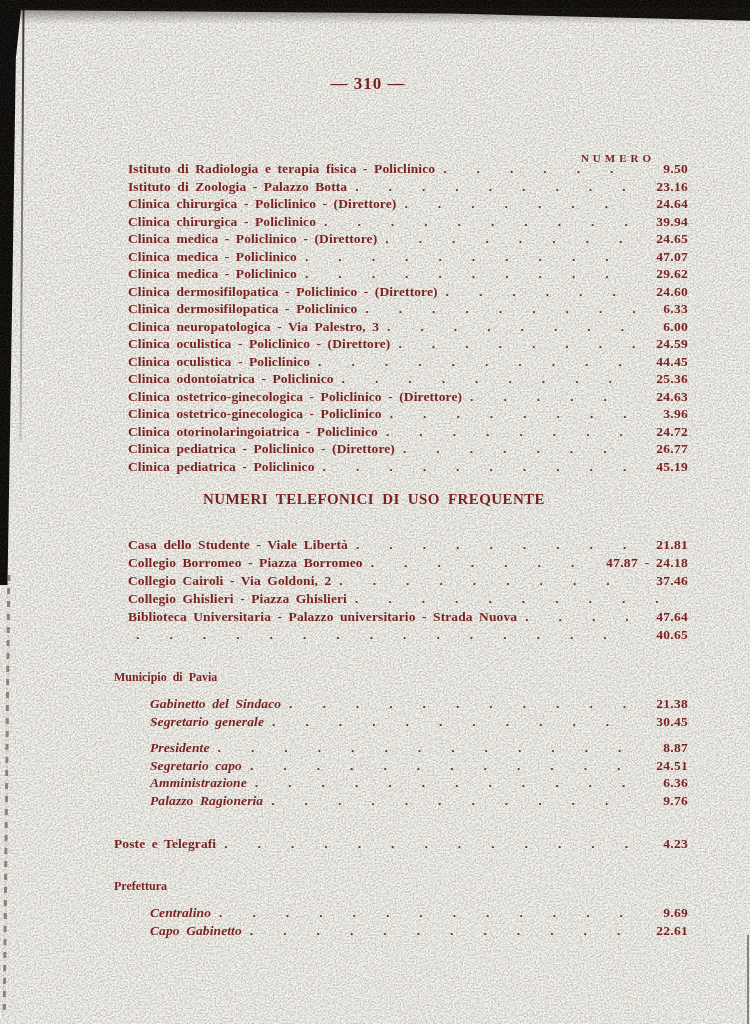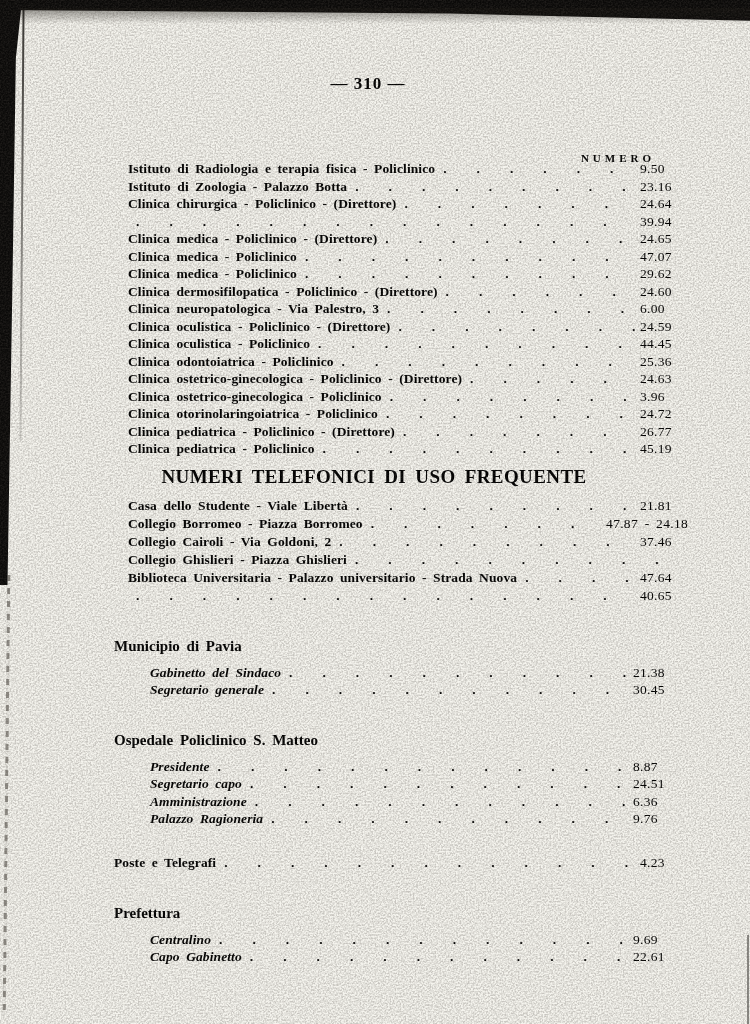--- a/index.html
+++ b/index.html
@@ -3,21 +3,21 @@
 <meta charset="utf-8">
 <style>
   html,body { margin:0; padding:0; }
   body {
     width:750px; height:1024px;
     font-family:"Liberation Serif","DejaVu Serif",serif;
     background:#e9e8e3;
   }
   .page {
     position:relative; width:750px; height:1024px;
-    background:#f5f4ee; overflow:hidden; color:#000000;
+    background:#f5f4ee; overflow:hidden; color:#7f1d1d;
   }
 
   
   .scan-top-band {
     position:absolute; top:0; left:0; width:750px; height:26px;
     background:#0b0a09;
     clip-path:polygon(0 0, 100% 0, 100% 80%, 60% 52%, 0 38%);
   }
   .scan-top-fade {
     position:absolute; top:8px; left:0; width:750px; height:16px;
@@ -66,38 +66,38 @@
   .label { flex-shrink:0; }
   .leader {
     flex:1; overflow:hidden; white-space:nowrap;
     margin:0 4px 0 8px; min-width:10px;
   }
   .leader::after {
     content:"........................................";
     letter-spacing:30px; font-weight:700;
   }
   .num {
-    flex-shrink:0; min-width:48px; 
-    font-weight:400; white-space:nowrap; letter-spacing:0.3px;
+    flex-shrink:0; min-width:48px; text-align:right;
+    font-weight:700; white-space:nowrap; letter-spacing:0.3px;
   }
 
   .section-title {
-    margin:8px 0 0 -68px; height:22px;
-    text-align:center; font-size:19px; font-weight:700;
+    margin:16px 0 0 -68px; height:22px;
+    text-align:center; font-size:15px; font-weight:700;
     letter-spacing:0.4px; word-spacing:4px;
   }
-  .freq { margin-top:9px; }
+  .freq { margin-top:23px; }
 
   .group { margin-top:0; }
   .group-heading {
-    margin:32px 0 0 -14px; font-size:15px; font-weight:600;
+    margin:24px 0 0 -14px; font-size:12px; font-weight:600;
     word-spacing:3px; height:18px; line-height:18px;
   }
   .group .sub { margin-top:9px; }
-  .sub .row { margin-left:22px; margin-right:7px; }
+  .sub .row { margin-left:22px; margin-right:0; }
   .sub .label { font-style:italic; }
   .heading-row { margin:26px 0 14px -14px; height:18px; line-height:18px; }
 </style>
 </head>
 <body>
 
 <div class="page">
 
   <div class="scan-top-band"></div>
   <div class="scan-top-fade"></div>
@@ -121,20 +121,21 @@
           <span class="label">Istituto di Zoologia - Palazzo Botta</span>
           <span class="leader"></span>
           <span class="num">23.16</span>
         </div>
       <div class="row">
           <span class="label">Clinica chirurgica - Policlinico - (Direttore)</span>
           <span class="leader"></span>
           <span class="num">24.64</span>
         </div>
       <div class="row">
+          <span class="label">Clinica chirurgica - Policlinico</span>
           <span class="leader"></span>
           <span class="num">39.94</span>
         </div>
       <div class="row">
           <span class="label">Clinica medica - Policlinico - (Direttore)</span>
           <span class="leader"></span>
           <span class="num">24.65</span>
         </div>
       <div class="row">
           <span class="label">Clinica medica - Policlinico</span>
@@ -143,20 +144,25 @@
         </div>
       <div class="row">
           <span class="label">Clinica medica - Policlinico</span>
           <span class="leader"></span>
           <span class="num">29.62</span>
         </div>
       <div class="row">
           <span class="label">Clinica dermosifilopatica - Policlinico - (Direttore)</span>
           <span class="leader"></span>
           <span class="num">24.60</span>
+        </div>
+      <div class="row">
+          <span class="label">Clinica dermosifilopatica - Policlinico</span>
+          <span class="leader"></span>
+          <span class="num">6.33</span>
         </div>
       <div class="row">
           <span class="label">Clinica neuropatologica - Via Palestro, 3</span>
           <span class="leader"></span>
           <span class="num">6.00</span>
         </div>
       <div class="row">
           <span class="label">Clinica oculistica - Policlinico - (Direttore)</span>
           <span class="leader"></span>
           <span class="num">24.59</span>
@@ -241,21 +247,20 @@
           </div>
         <div class="row">
             <span class="label">Segretario generale</span>
             <span class="leader"></span>
             <span class="num">30.45</span>
           </div>
       </div>
     </div>
 
     <div class="group">
-      <div class="group-heading">Ospedale Policlinico S. Matteo</div>
       <div class="sub">
         <div class="row">
             <span class="label">Presidente</span>
             <span class="leader"></span>
             <span class="num">8.87</span>
           </div>
         <div class="row">
             <span class="label">Segretario capo</span>
             <span class="leader"></span>
             <span class="num">24.51</span>

